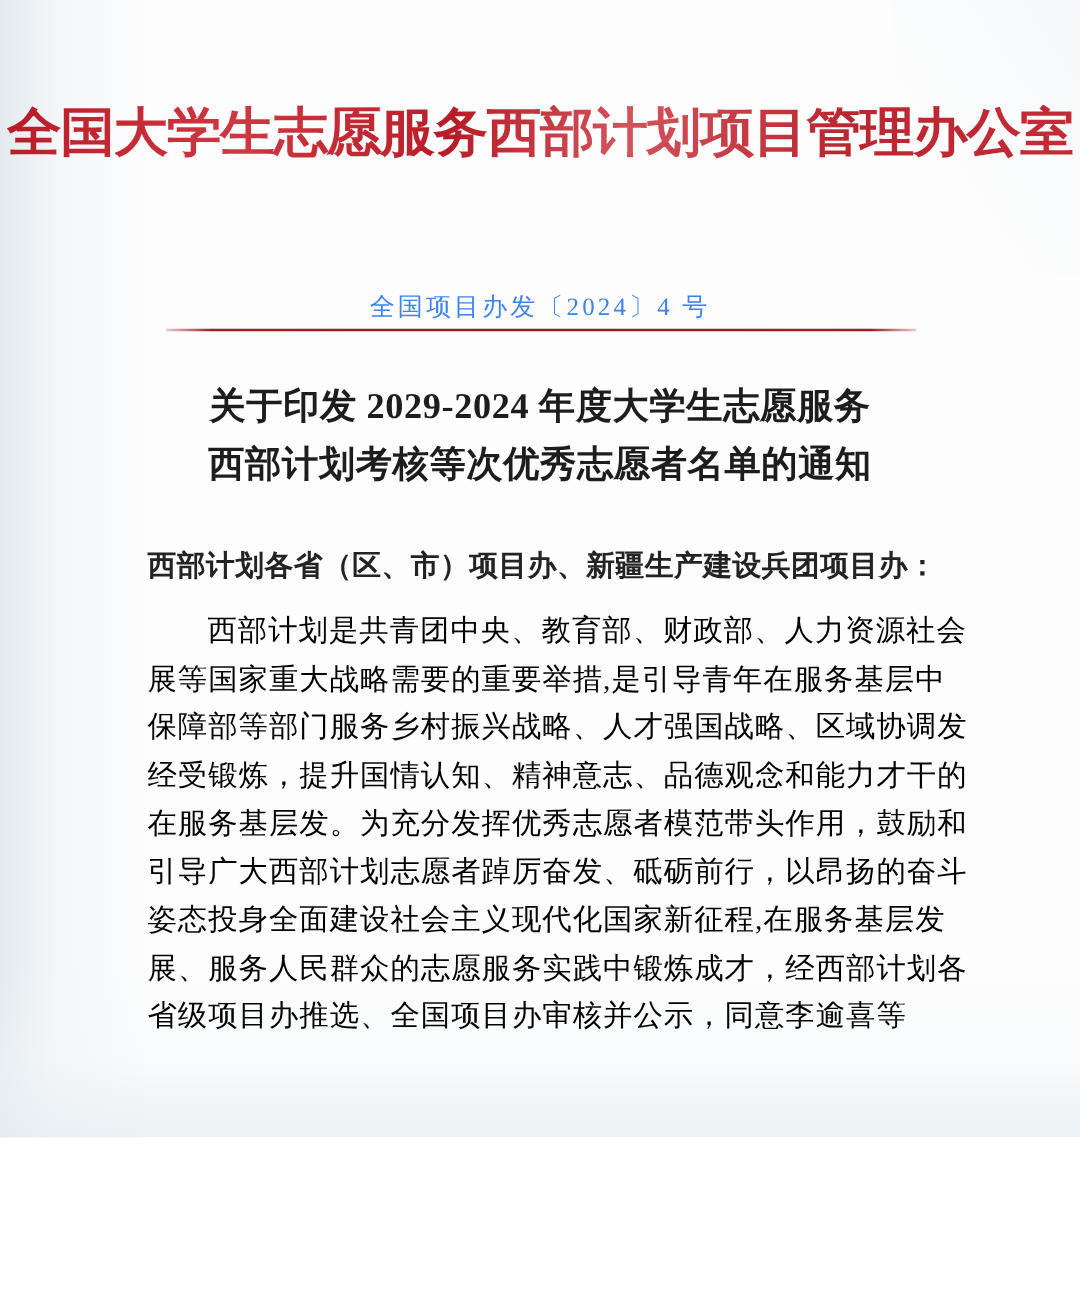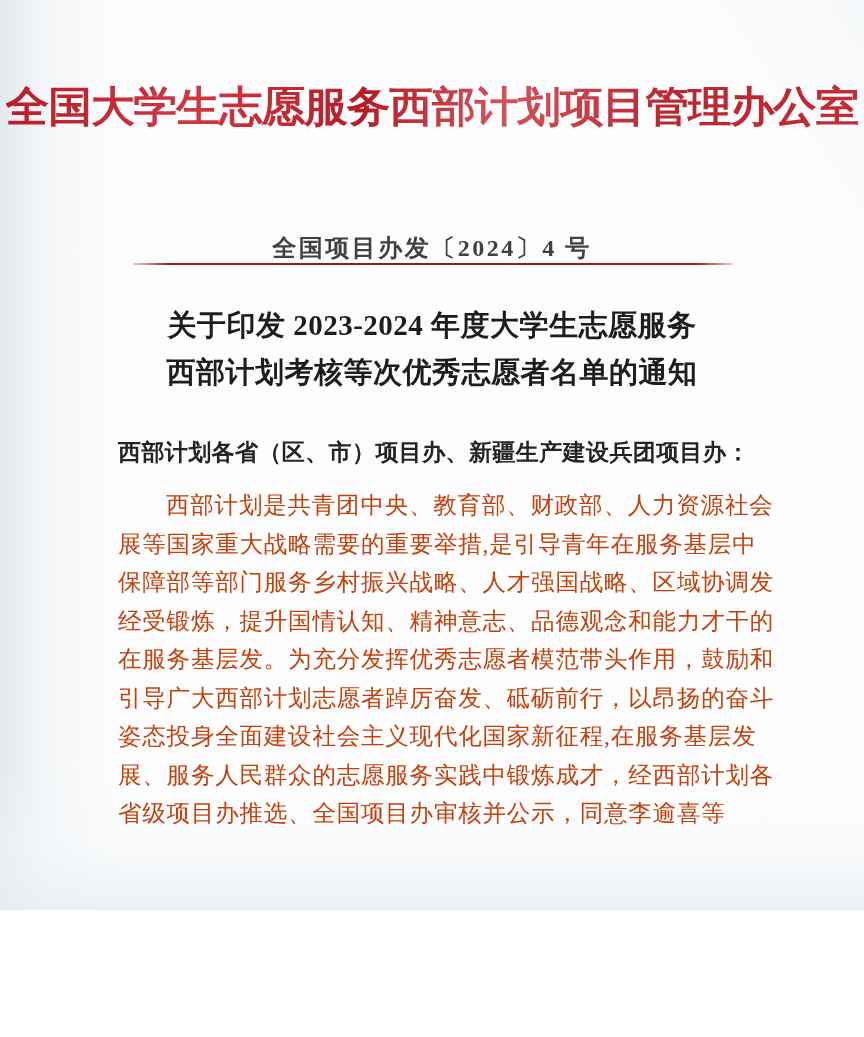--- a/index.html
+++ b/index.html
@@ -85,24 +85,24 @@
 
   
   .docnum-wrap {
     position: absolute;
     left: 0; top: 232px;
     width: 864px;
     text-align: center;
   }
   .docnum {
     display: inline-block;
-    font-size: 24px;
-    font-weight: 700;
+    font-size: 20px;
+    font-weight: 400;
     letter-spacing: 2.5px;
-    color: #404040;
+    color: #3b82f6;
     white-space: nowrap;
   }
   .red-rule {
     position: absolute;
     left: 133px; top: 263px;
     width: 600px;
     height: 2px;
     background: linear-gradient(to right,
                 rgba(180,60,70,0.25) 0%,
                 #9c2028 6%,
@@ -144,21 +144,21 @@
   
   .body-text {
     position: absolute;
     left: 118px; top: 486px;
     width: 626px;
   }
   .body-line {
     display: block;
     font-size: 23.5px;
     line-height: 38.5px;
-    color: #c2410c;
+    color: #000000;
     letter-spacing: 0.8px;
     white-space: nowrap;
   }
   .body-line.indent {
     text-indent: 48px;
   }
 
   
   .page-number {
     position: absolute;
@@ -185,21 +185,21 @@
       <span class="masthead-title">全国大学生志愿服务西部计划项目管理办公室</span>
     </div>
 
     <div class="docnum-wrap">
       <span class="docnum">全国项目办发〔2024〕4 号</span>
     </div>
 
     <div class="red-rule"></div>
 
     <div class="doc-title">
-      <span class="tl">关于印发 2023-2024 年度大学生志愿服务</span>
+      <span class="tl">关于印发 2029-2024 年度大学生志愿服务</span>
       <span class="tl">西部计划考核等次优秀志愿者名单的通知</span>
     </div>
 
     <div class="salutation">西部计划各省（区、市）项目办、新疆生产建设兵团项目办：</div>
 
     <div class="body-text">
       <span class="body-line indent">西部计划是共青团中央、教育部、财政部、人力资源社会</span>
       <span class="body-line">展等国家重大战略需要的重要举措,是引导青年在服务基层中</span>
       <span class="body-line">保障部等部门服务乡村振兴战略、人才强国战略、区域协调发</span>
       <span class="body-line">经受锻炼，提升国情认知、精神意志、品德观念和能力才干的</span>

